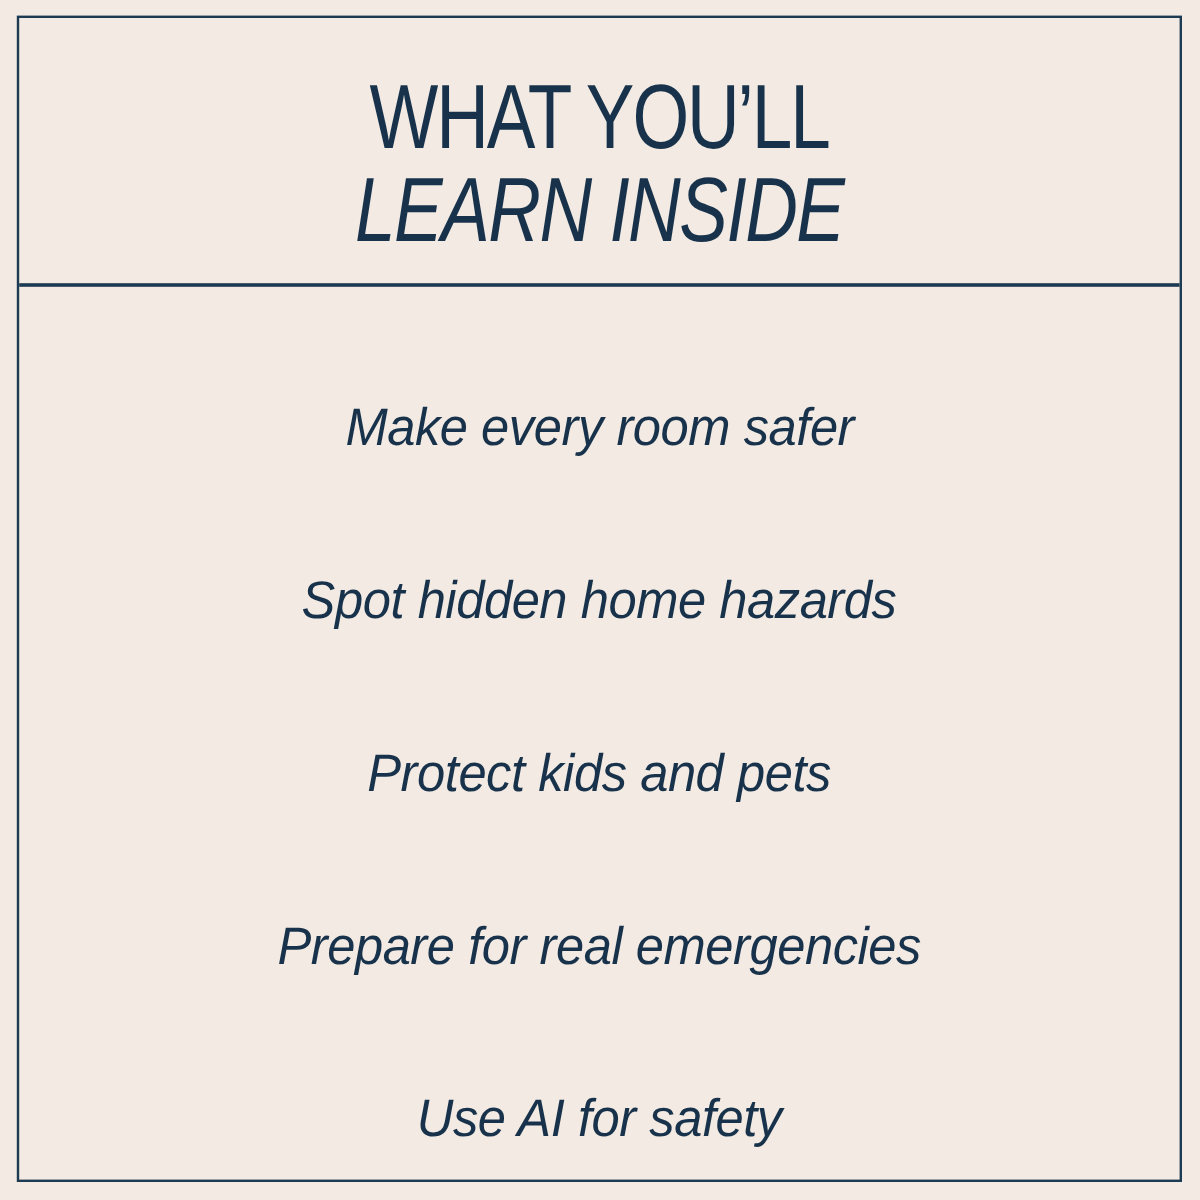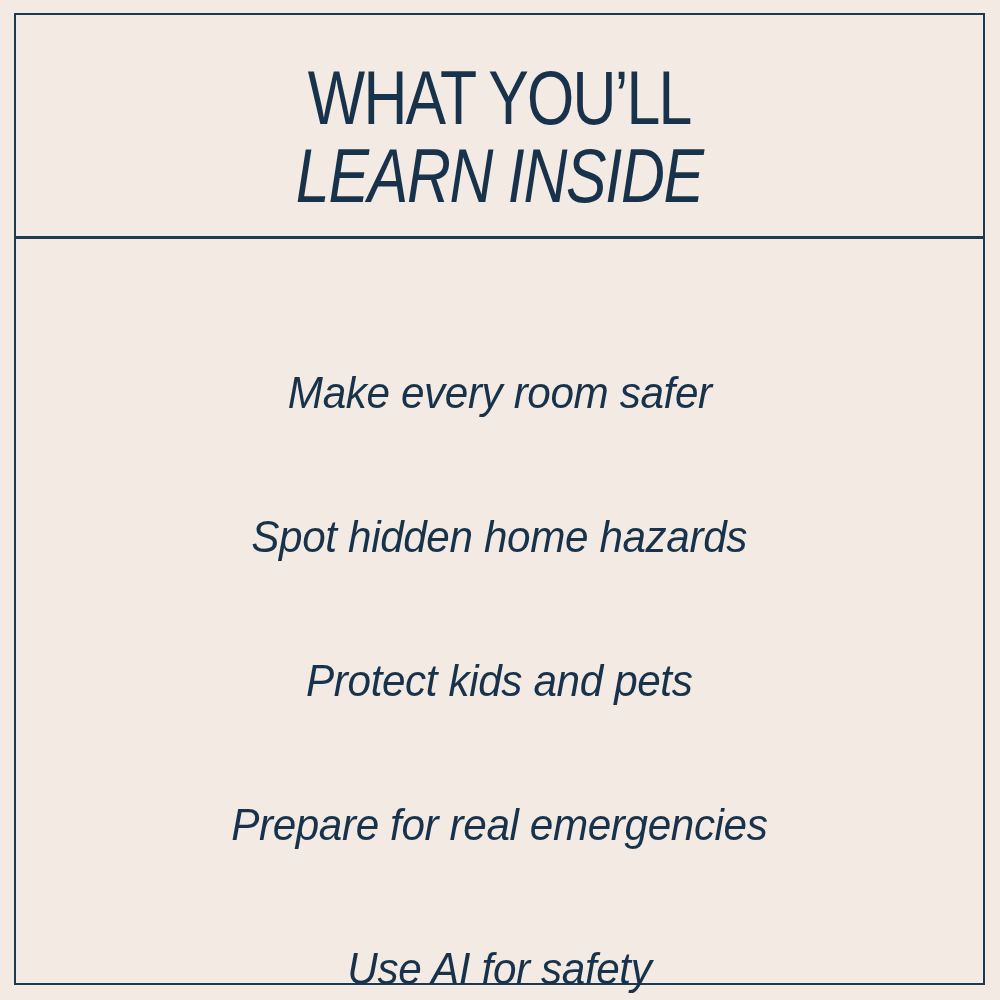--- a/index.html
+++ b/index.html
@@ -18,21 +18,20 @@
     position: absolute;
     left: 14px;
     top: 13px;
     width: 971px;
     height: 972px;
     border: 2px solid #1C3A52;
     box-sizing: border-box;
     background: #F2EAE3;
     display: flex;
     flex-direction: column;
-    gap: 36px;
   }
 
   
   .header {
     height: 224px;
     flex: 0 0 224px;
     border-bottom: 3px solid #1C3A52;
     box-sizing: border-box;
     display: flex;
     flex-direction: column;

